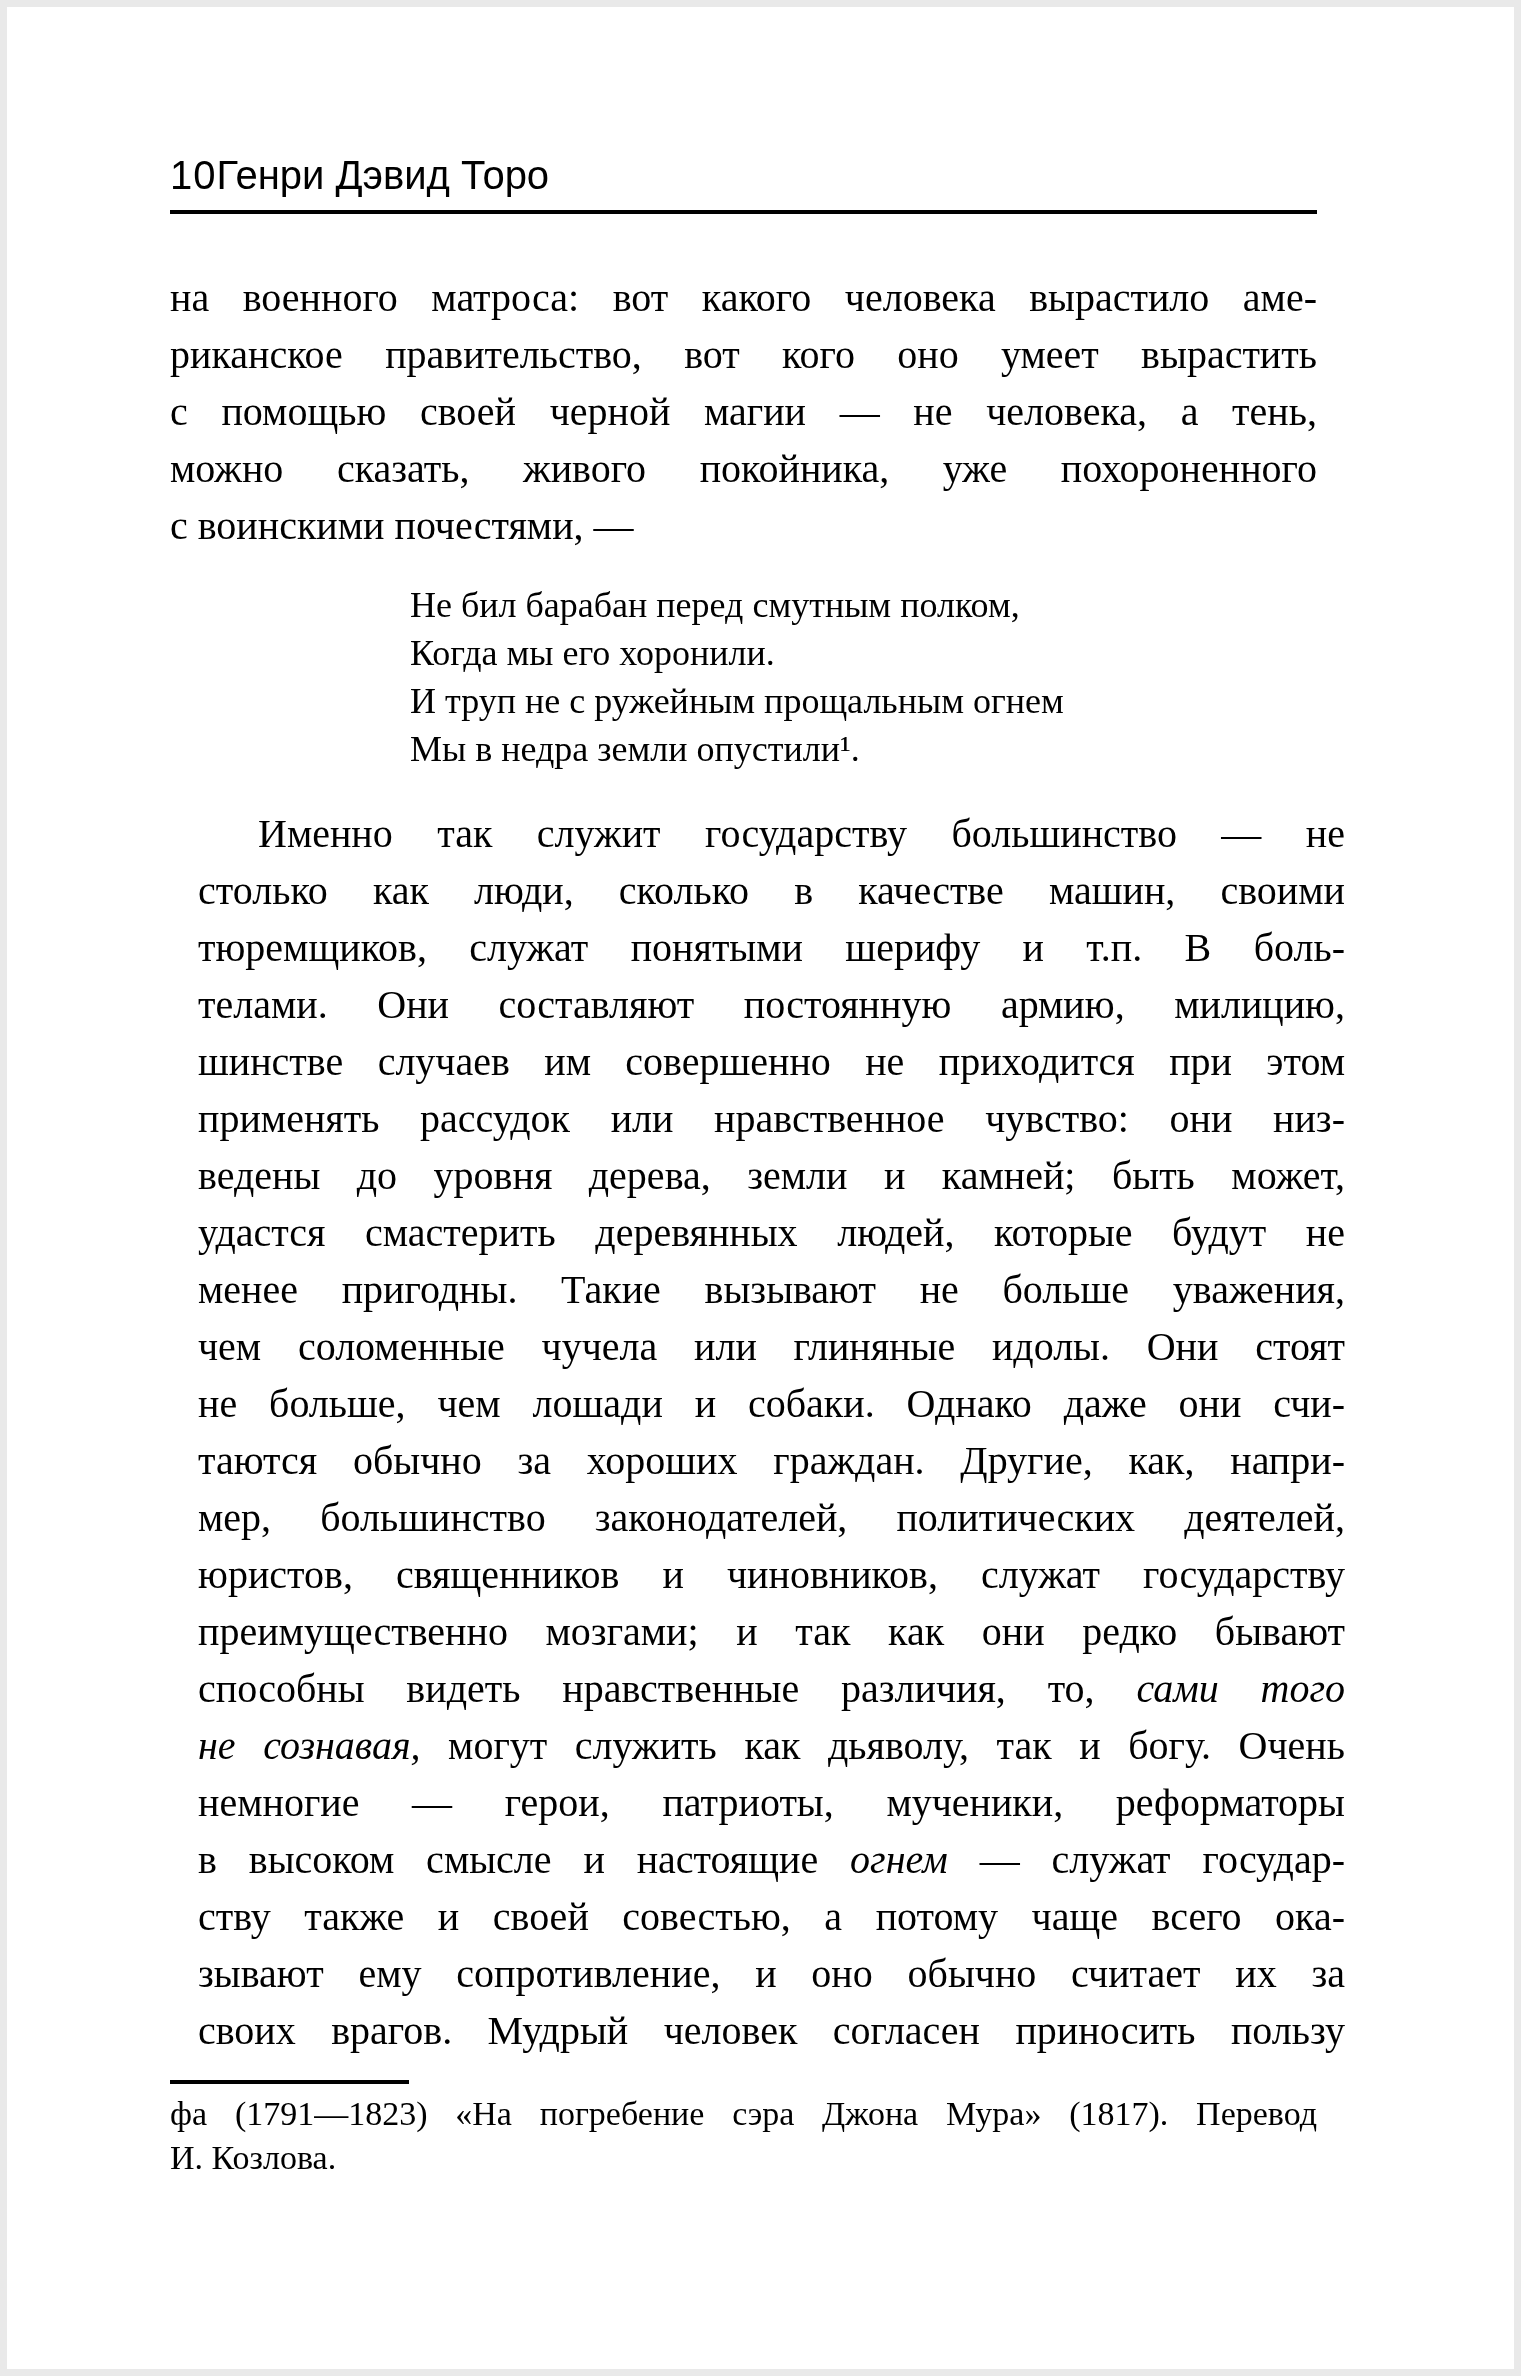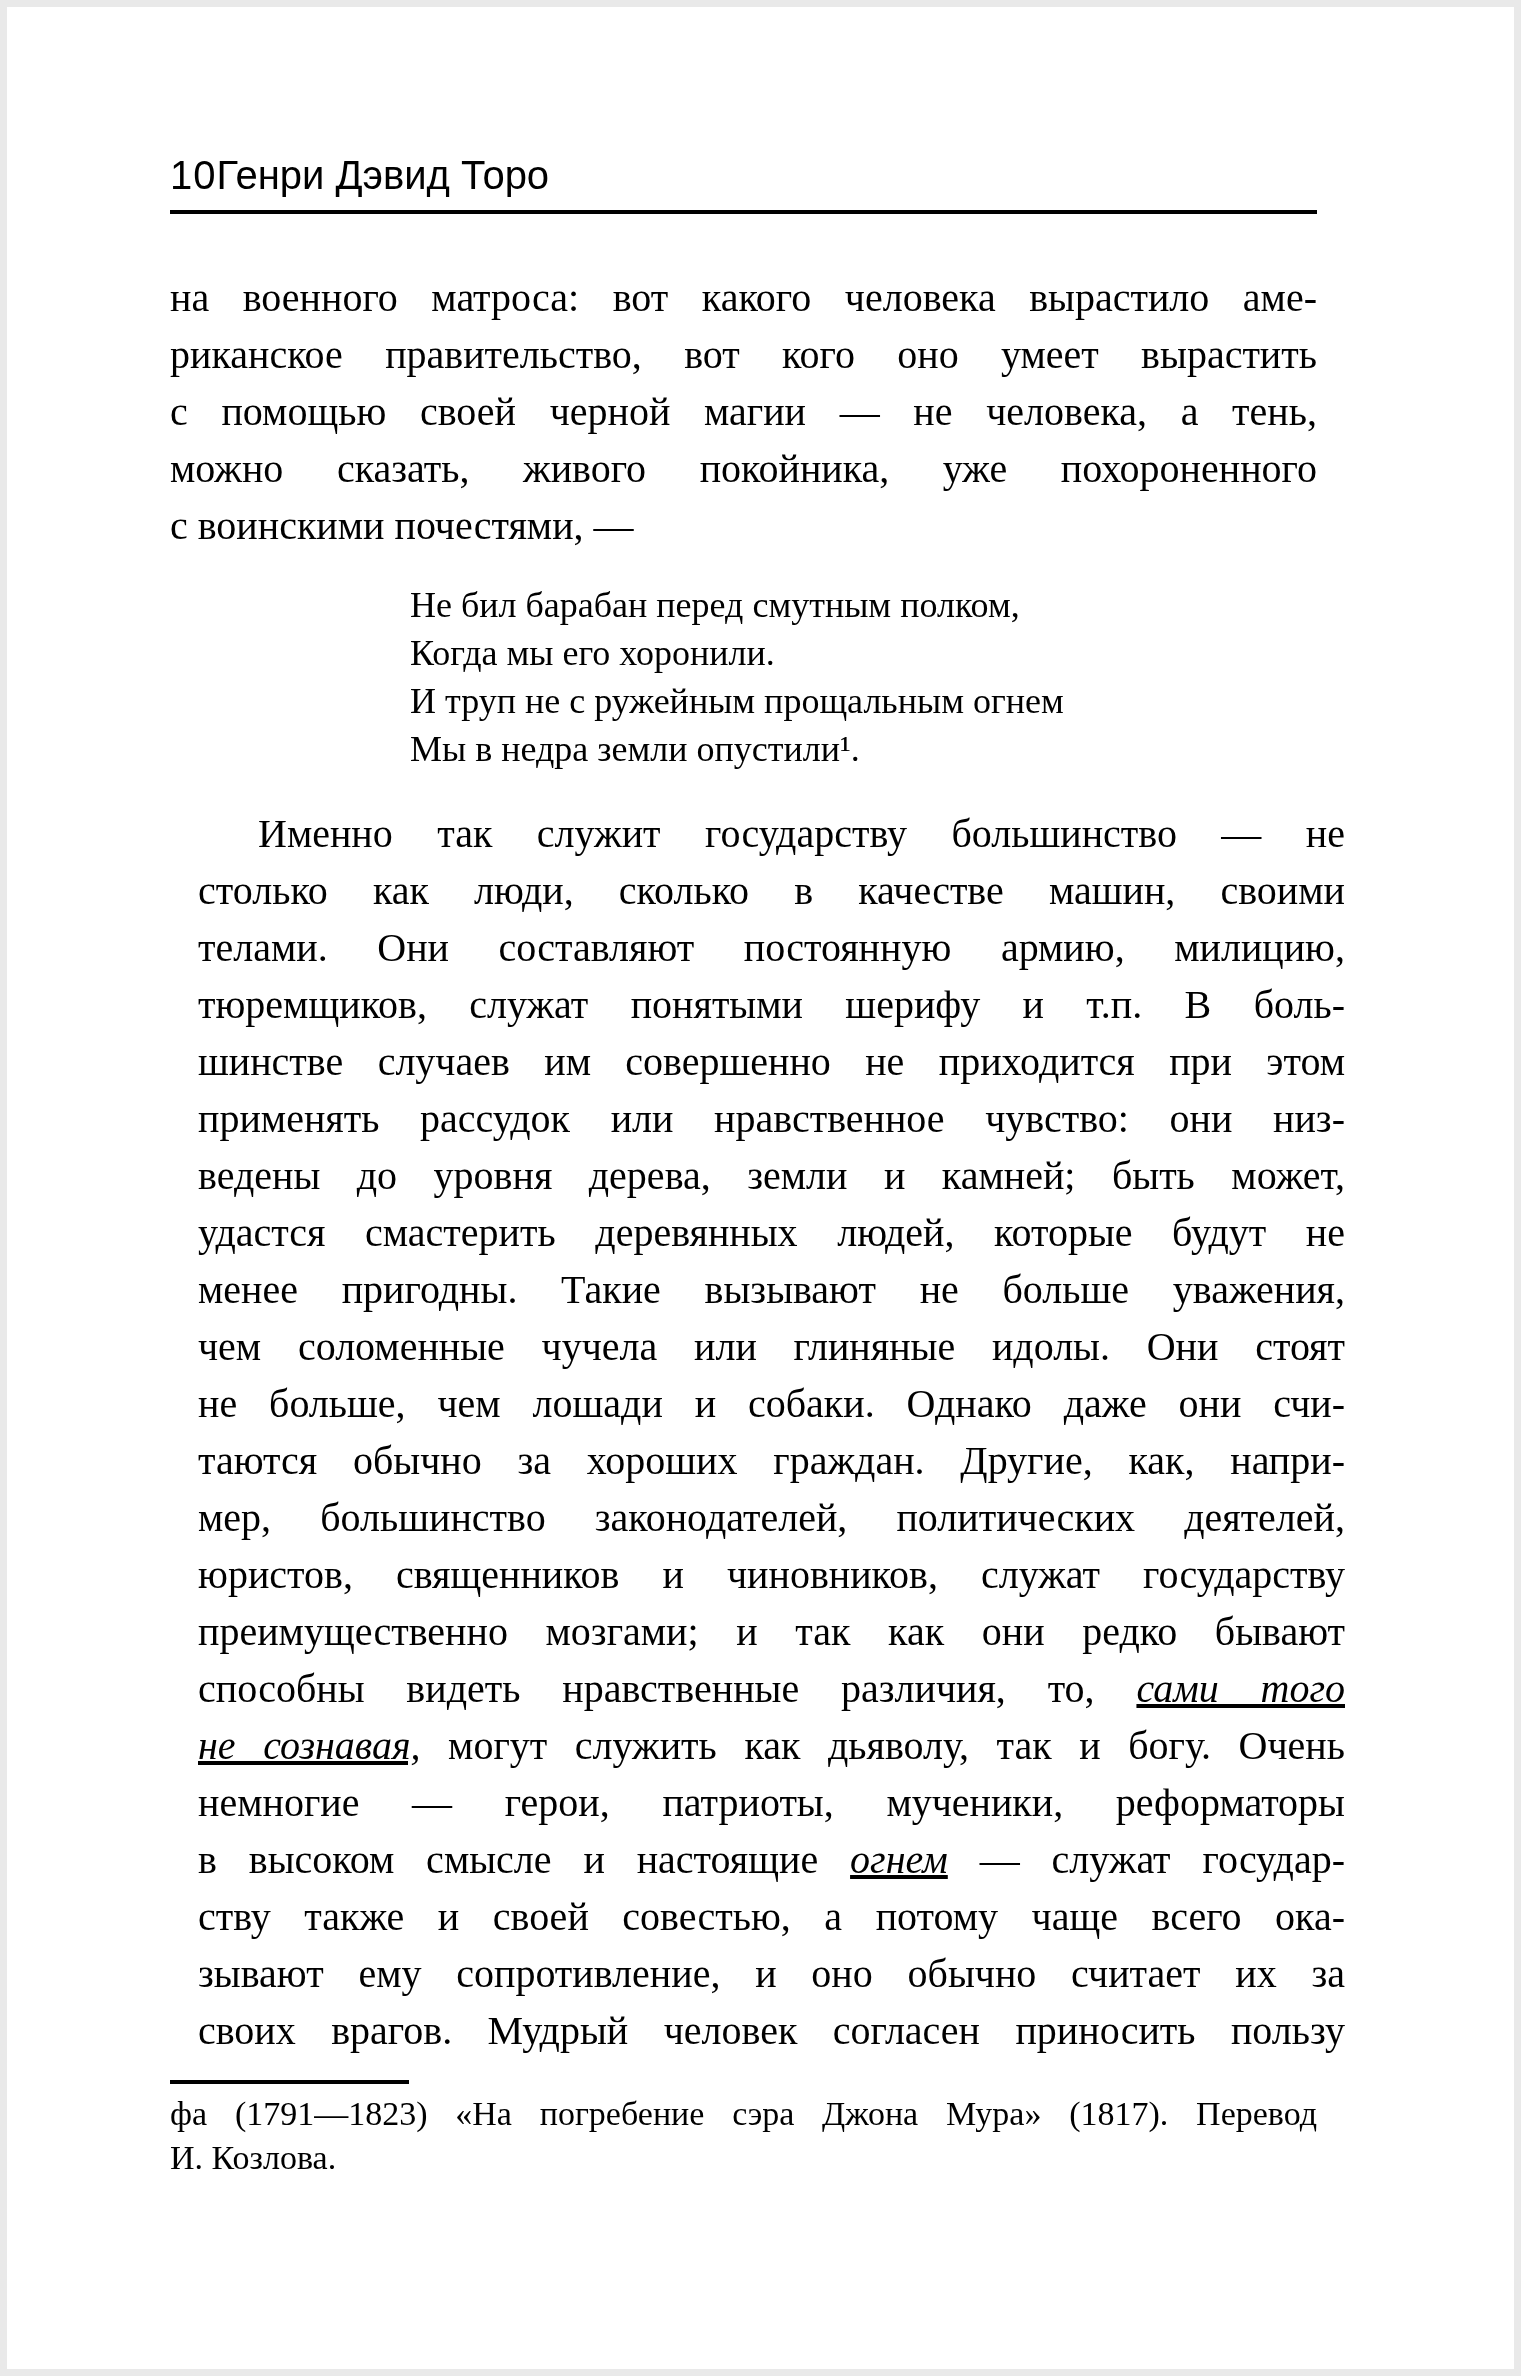--- a/index.html
+++ b/index.html
@@ -39,21 +39,21 @@
     font-family: "Liberation Serif", serif;
   }
   .line {
     white-space: nowrap;
     text-align: justify;
     text-align-last: justify;
     text-justify: inter-word;
   }
   .line.last { text-align-last: left; }
   .line.indent { text-indent: 60px; }
-  .it { font-style: italic; text-decoration: underline; }
+  .it { font-style: italic; }
 
   #para1 { top: 262px;  font-size: 40px; line-height: 57px; }
   #verse { top: 574px;  font-size: 36px; line-height: 48px; padding-left: 240px; width: 907px; }
   #verse .line { text-align: center; text-align-last: left; }
   #para2 { top: 798px;  font-size: 40px; line-height: 57px; margin-left: 28px; }
 
   
   .fnrule {
     position: absolute;
     top: 2073px;
@@ -86,22 +86,22 @@
   <div class="block" id="verse">
       <div class="line last"><span>Не бил барабан перед смутным полком,</span></div>
       <div class="line last"><span>Когда мы его хоронили.</span></div>
       <div class="line last"><span>И труп не с ружейным прощальным огнем</span></div>
       <div class="line last"><span>Мы в недра земли опустили¹.</span></div>
     </div>
 
   <div class="block" id="para2">
       <div class="line indent"><span>Именно так служит государству большинство — не</span></div>
       <div class="line"><span>столько как люди, сколько в качестве машин, своими</span></div>
+      <div class="line"><span>тюремщиков, служат понятыми шерифу и т.п. В боль-</span></div>
       <div class="line"><span>телами. Они составляют постоянную армию, милицию,</span></div>
-      <div class="line"><span>тюремщиков, служат понятыми шерифу и т.п. В боль-</span></div>
       <div class="line"><span>шинстве случаев им совершенно не приходится при этом</span></div>
       <div class="line"><span>применять рассудок или нравственное чувство: они низ-</span></div>
       <div class="line"><span>ведены до уровня дерева, земли и камней; быть может,</span></div>
       <div class="line"><span>удастся смастерить деревянных людей, которые будут не</span></div>
       <div class="line"><span>менее пригодны. Такие вызывают не больше уважения,</span></div>
       <div class="line"><span>чем соломенные чучела или глиняные идолы. Они стоят</span></div>
       <div class="line"><span>не больше, чем лошади и собаки. Однако даже они счи-</span></div>
       <div class="line"><span>таются обычно за хороших граждан. Другие, как, напри-</span></div>
       <div class="line"><span>мер, большинство законодателей, политических деятелей,</span></div>
       <div class="line"><span>юристов, священников и чиновников, служат государству</span></div>

